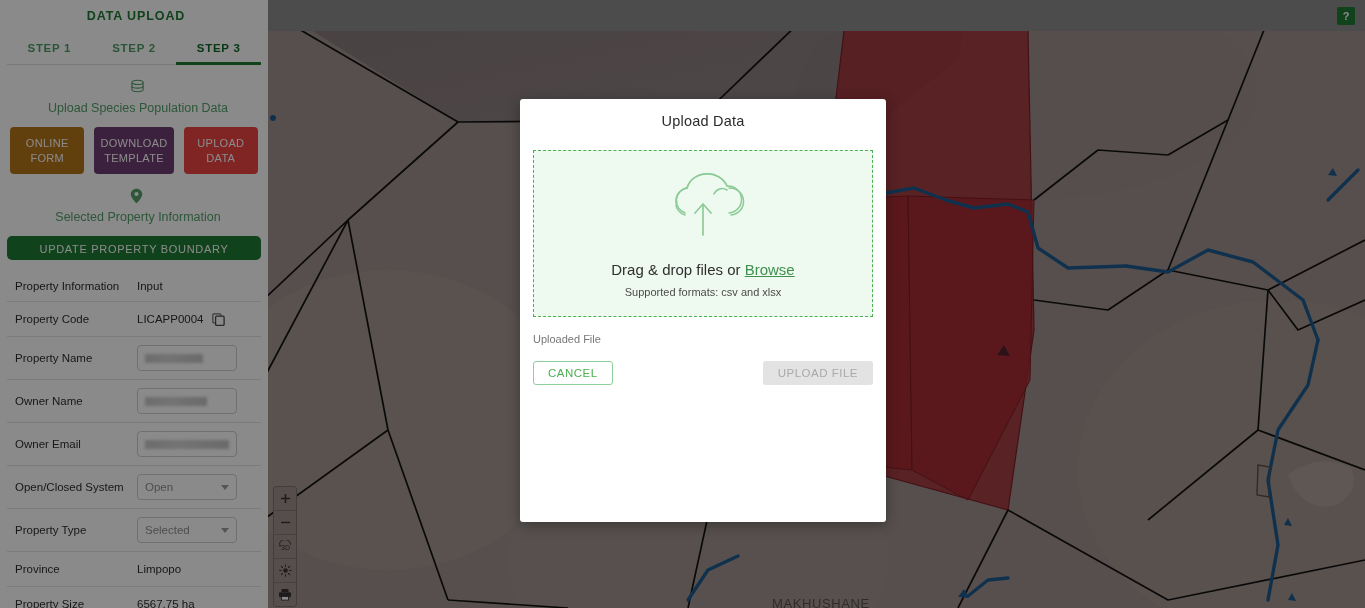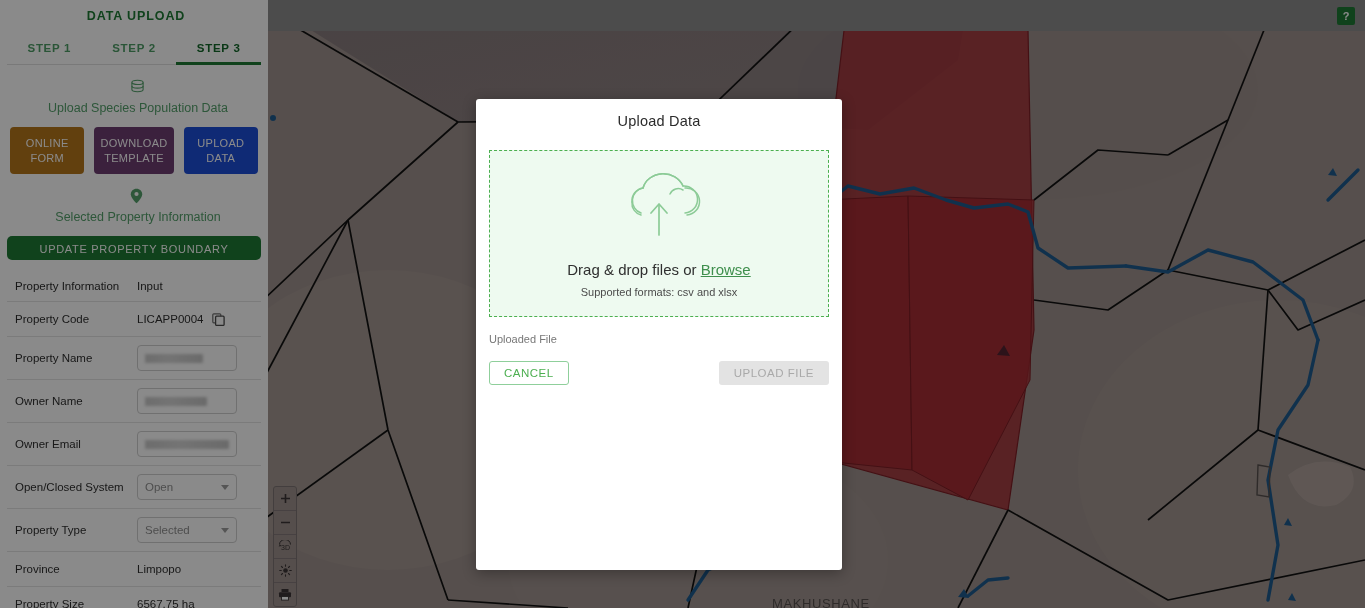--- a/index.html
+++ b/index.html
@@ -159,21 +159,21 @@
     flex-direction: column;
     align-items: center;
     justify-content: center;
     cursor: pointer;
     border: none;
     font-family: "Liberation Sans", sans-serif;
     letter-spacing: 0.3px;
   }
   .btn-online { background: #b5761a; }
   .btn-template { background: #6d3d72; }
-  .btn-upload { background: #1d4ed8; }
+  .btn-upload { background: #ef4444; }
 
   .wide-btn {
     display: block;
     margin: 12px 7px 0 7px;
     height: 24px;
     line-height: 24px;
     background: #1e7b34;
     color: #ffffff;
     font-size: 11px;
     letter-spacing: 0.7px;
@@ -245,24 +245,24 @@
   #dim {
     position: absolute;
     inset: 0;
     background: rgba(0,0,0,0.46);
     z-index: 50;
   }
 
   
   #modal {
     position: absolute;
-    left: 476px;
+    left: 520px;
     top: 99px;
     width: 366px;
-    height: 471px;
+    height: 423px;
     background: #ffffff;
     border-radius: 3px;
     z-index: 60;
     box-shadow: 0 3px 14px rgba(0,0,0,0.32);
     box-sizing: border-box;
     padding: 0 13px;
   }
   .modal-title {
     text-align: center;
     font-size: 14.5px;

